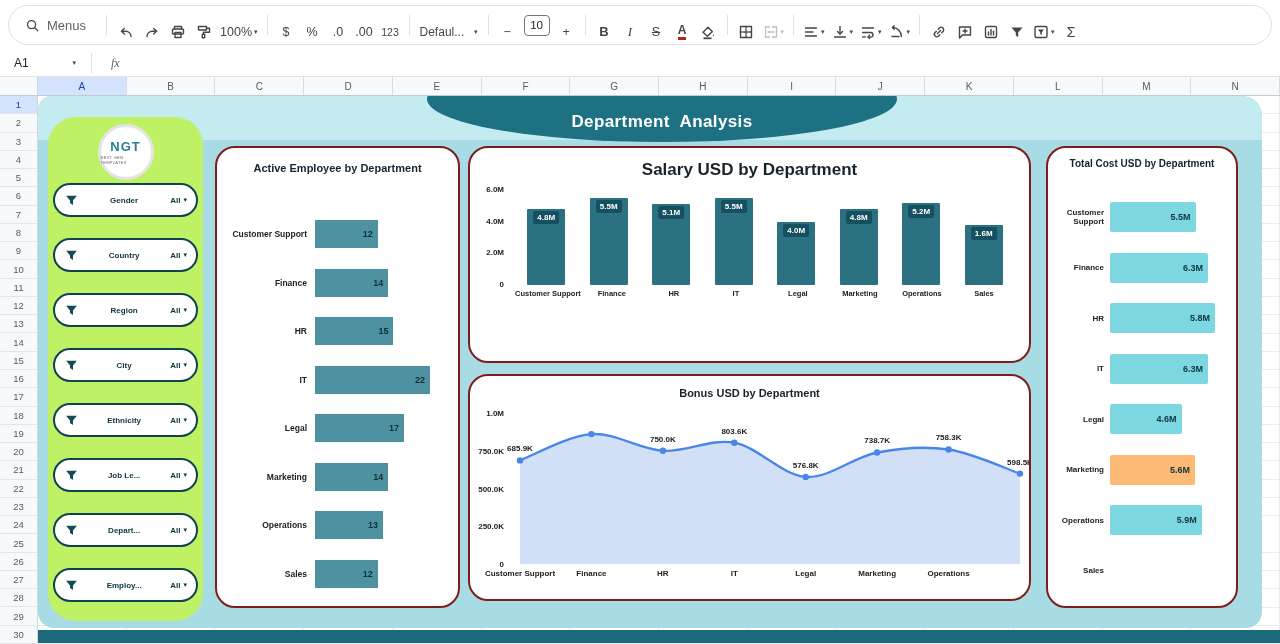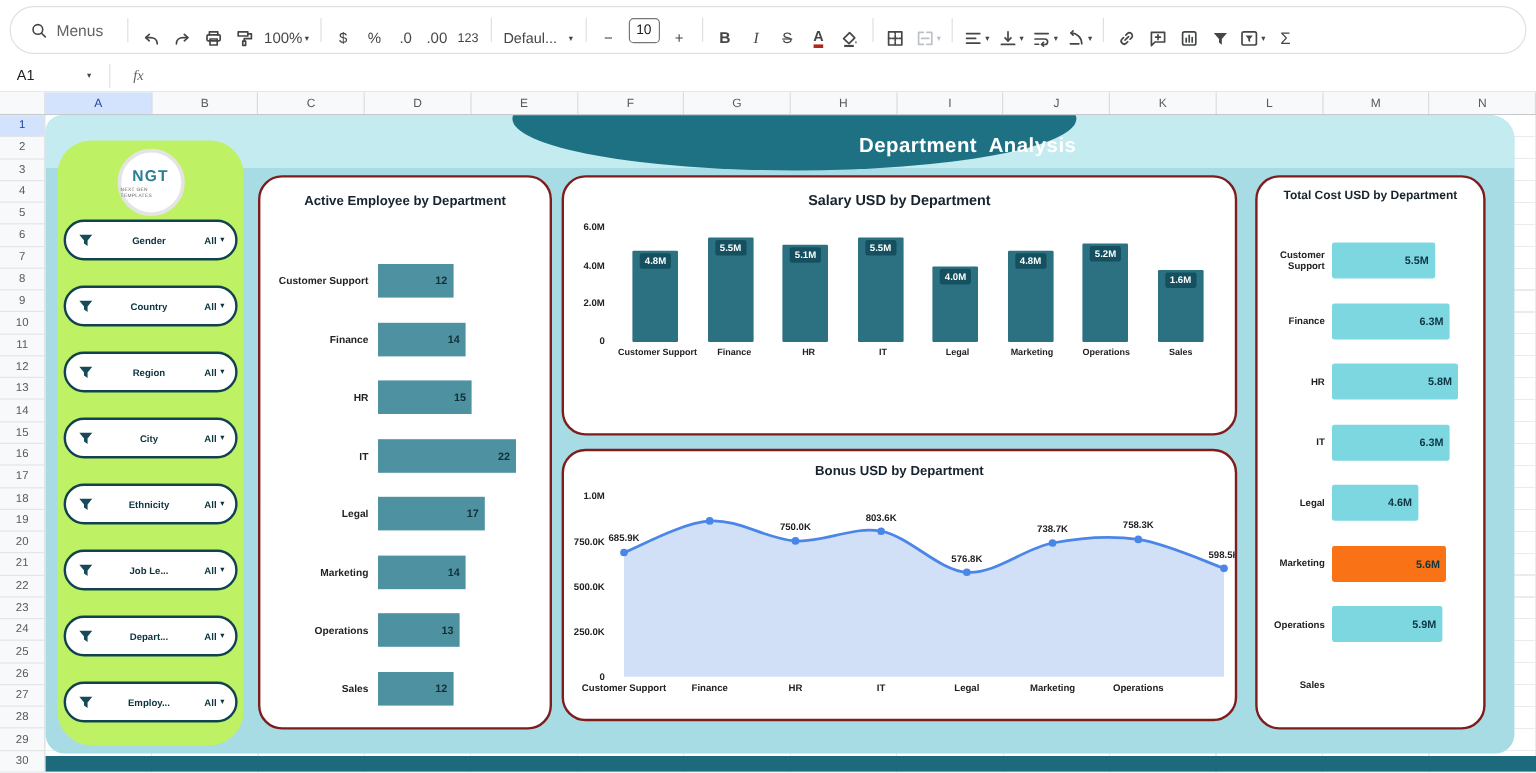--- a/index.html
+++ b/index.html
@@ -56,21 +56,21 @@
       repeating-linear-gradient(to bottom, transparent 0 17.3px, #e9ebee 17.3px 18.27px),
       repeating-linear-gradient(to right, transparent 0 87.7px, #e9ebee 87.7px 88.72px),
       #fff; }
 
   
   .dashboard { position:absolute; left:0; top:0; width:1224px; height:532px;
     background:#a7dce5; border-radius:14px 20px 16px 16px; overflow:hidden; }
   .dash-band { position:absolute; left:0; top:0; right:0; height:44px; background:#c4ebf0; }
   .dash-ellipse { position:absolute; left:calc(50% + 12px); top:-40px; transform:translateX(-50%);
     width:470px; height:86px; background:#1e7183; border-radius:50%;
-    display:flex; align-items:flex-end; justify-content:flex-end; padding-bottom:10px; }
+    display:flex; align-items:flex-end; justify-content:center; padding-bottom:10px; }
   .dash-title { color:#fff; font-size:17px; font-weight:bold; white-space:pre; letter-spacing:.4px; }
 
   
   .sidebar { position:absolute; left:10px; top:21px; width:155px; height:504px;
     background:#bef264; border-radius:28px; }
   .logo { position:absolute; left:50%; top:7px; transform:translateX(-50%);
     width:56px; height:56px; background:#fff; border-radius:50%; border:3px solid #e4e4e4;
     display:flex; flex-direction:column; align-items:center; justify-content:center; gap:1px; }
   .logo-text { color:#2a7f93; font-weight:bold; font-size:13px; letter-spacing:1px; }
   .logo-sub { font-size:4px; color:#666; letter-spacing:.3px; }
@@ -82,21 +82,21 @@
   .pill-caret { font-size:7px; color:#0d3340; }
 
   
   .card { position:absolute; background:#fff; border:2px solid #7f1d1d; border-radius:20px; overflow:hidden; }
   #card-emp  { left:177px; top:50px;  width:245px; height:462px; }
   #card-sal  { left:430px; top:50px;  width:563px; height:217px; }
   #card-bonus{ left:430px; top:278px; width:563px; height:227px; }
   #card-cost { left:1008px; top:50px; width:192px; height:462px; }
   .card-title { text-align:center; font-weight:bold; color:#17242e; }
   #card-emp .card-title   { font-size:11px; margin-top:14px; }
-  #card-sal .card-title   { font-size:12px; margin-top:12px; }
+  #card-sal .card-title   { font-size:17px; margin-top:12px; }
   #card-bonus .card-title { font-size:11px; margin-top:11px; }
   #card-cost .card-title  { font-size:10px; margin-top:10px; }
 
   
   .emp-rows { position:absolute; left:8px; right:10px; top:62px; bottom:8px;
     display:flex; flex-direction:column; }
   .emp-row { flex:1; display:flex; align-items:center; }
   .emp-label { width:90px; text-align:right; padding-right:8px; font-size:8.5px; font-weight:bold; color:#222; }
   .emp-barwrap { flex:1; position:relative; height:28px; }
   .emp-bar { height:28px; position:relative; }
@@ -673,21 +673,21 @@
               <div class="cost-label">Legal</div>
               <div class="cost-barwrap">
                 <div class="cost-bar" style="width:71.6px;background:#7dd7e1">
                   <span class="cost-val">4.6M</span>
                 </div>
               </div>
             </div>
             <div class="cost-row">
               <div class="cost-label">Marketing</div>
               <div class="cost-barwrap">
-                <div class="cost-bar" style="width:95px;background:#f97316">
+                <div class="cost-bar" style="width:85px;background:#fdba74">
                   <span class="cost-val">5.6M</span>
                 </div>
               </div>
             </div>
             <div class="cost-row">
               <div class="cost-label">Operations</div>
               <div class="cost-barwrap">
                 <div class="cost-bar" style="width:91.8px;background:#7dd7e1">
                   <span class="cost-val">5.9M</span>
                 </div>

